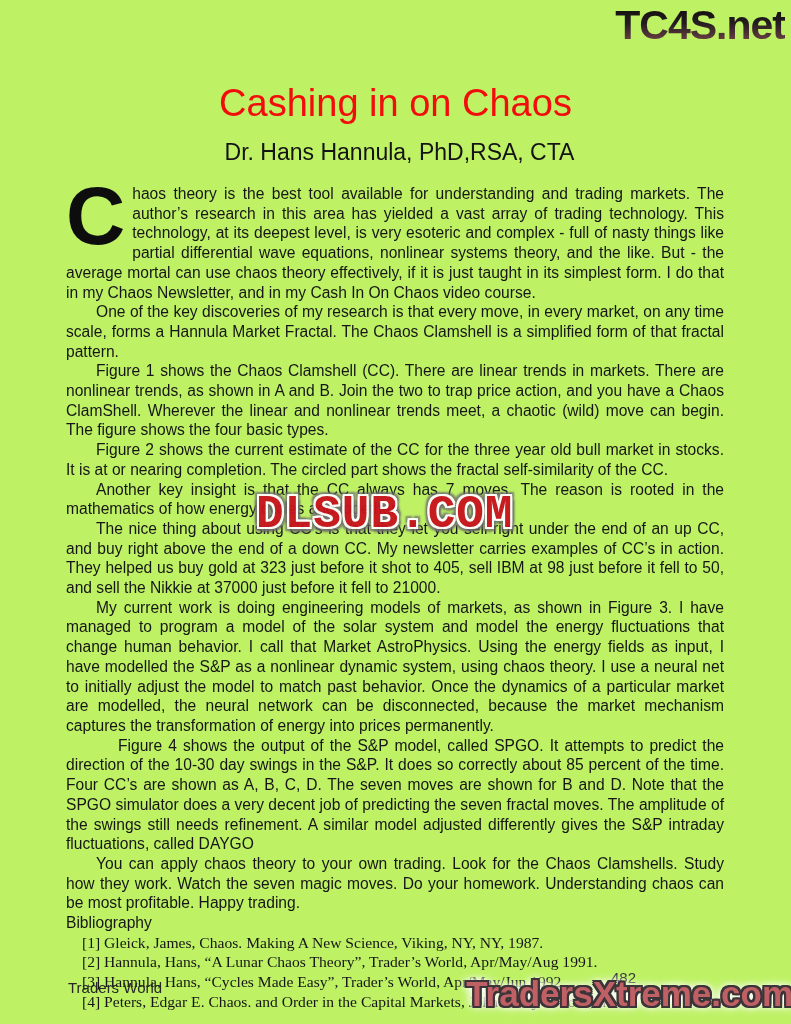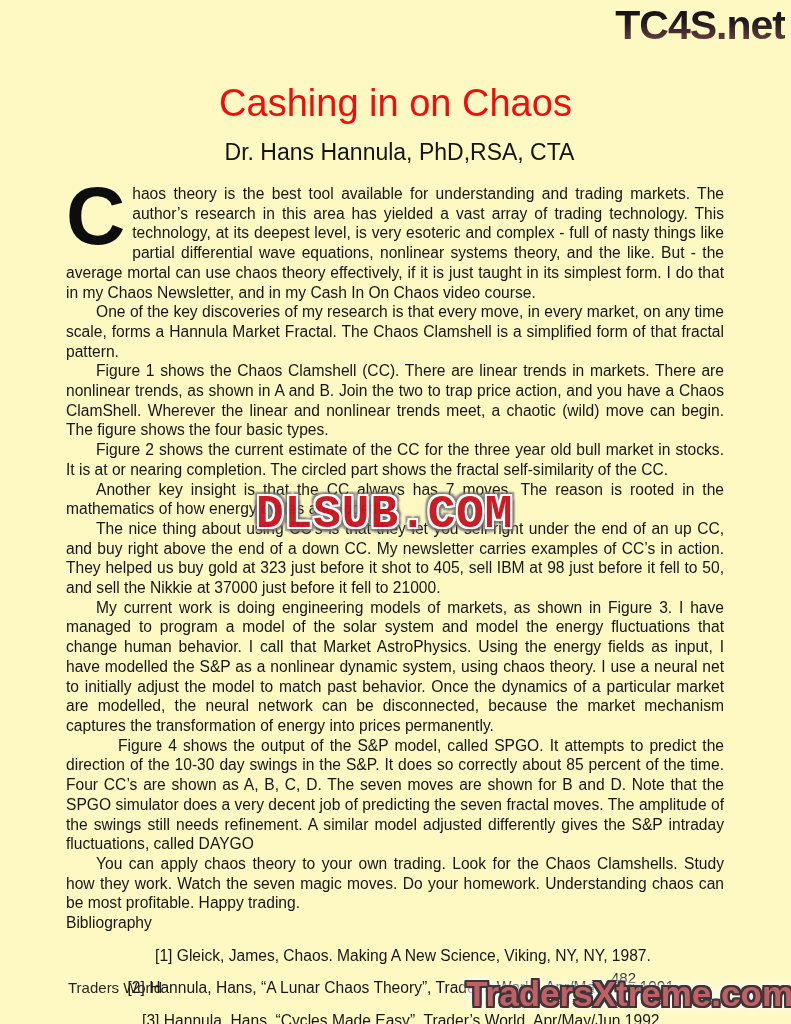--- a/index.html
+++ b/index.html
@@ -1,21 +1,21 @@
 <!DOCTYPE html>
 <html><head>
 <meta charset="utf-8">
 <style>
   html,body{margin:0;padding:0;background:#ffffff;}
   body{
     width:791px;height:1024px;position:relative;overflow:hidden;
     font-family:"Liberation Sans", sans-serif;
     -webkit-font-smoothing:antialiased;
   }
-  .page{position:absolute;inset:0;background:#fef9c3;}
+  .page{position:absolute;inset:0;background:#bef264;}
 
   
   .tc4s{
     position:absolute;top:2px;right:6px;
     font-size:41px;font-weight:bold;letter-spacing:-1px;
     color:#33272b;
     background:linear-gradient(180deg,#15110f 15%,#241c20 45%,#5c393c 75%,#86555a 100%);
     -webkit-background-clip:text;background-clip:text;
     -webkit-text-fill-color:transparent;
   }
@@ -36,21 +36,21 @@
   }
   .body-col p{margin:0;padding:0;}
   p.indent{text-indent:30px;}
   p.indent-lg{text-indent:52px;}
   .dropcap{
     float:left;
     font-size:82px;line-height:58px;font-weight:bold;color:#0d0d0d;
     margin:3px 7px 0 0;
   }
   .bib-head{margin:0;}
-  .ref{margin:13px;padding-left:16px;text-align:center;}
+  .ref{margin:0;padding-left:16px;text-align:left;font-family:Liberation Serif, serif;}
 
   
   .dlsub{
     position:absolute;left:256px;top:489px;z-index:10;
     font-family:Liberation Mono, monospace;
     font-size:46px;font-weight:bold;letter-spacing:1px;
     color:#c8121e;opacity:.95;white-space:nowrap;
     text-shadow:
       -2px -2px 0 #ffffff, 2px -2px 0 #ffffff, -2px 2px 0 #ffffff, 2px 2px 0 #ffffff,
       -2px 0 0 #ffffff, 2px 0 0 #ffffff, 0 -2px 0 #ffffff, 0 2px 0 #ffffff,

